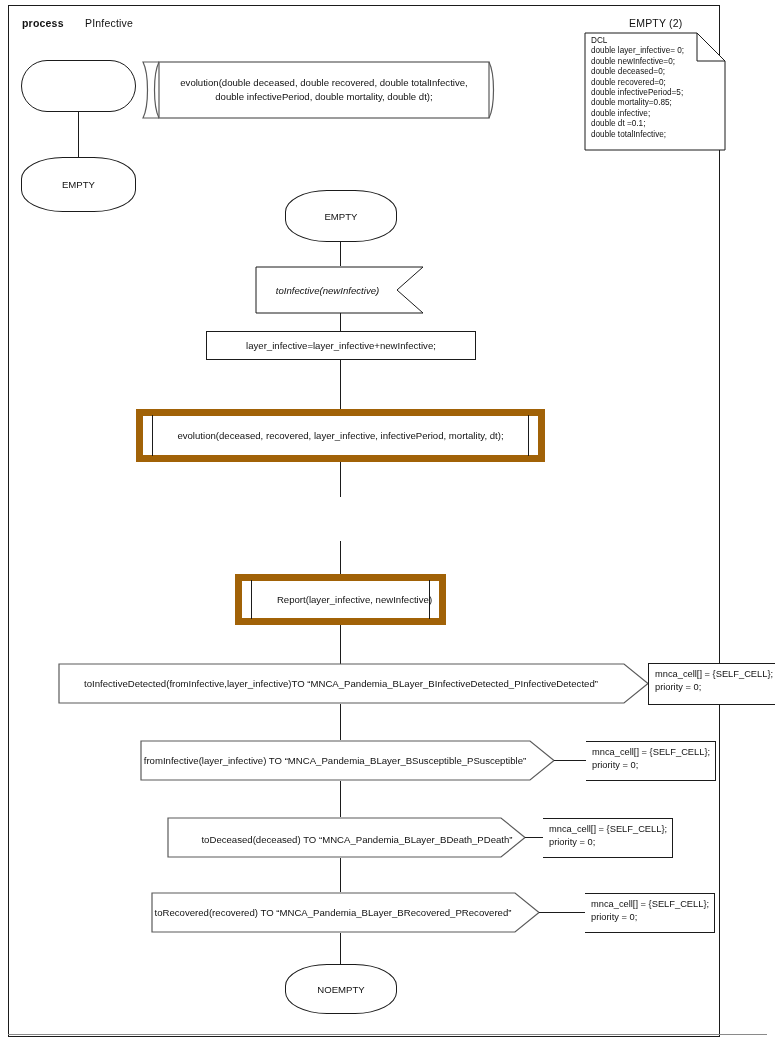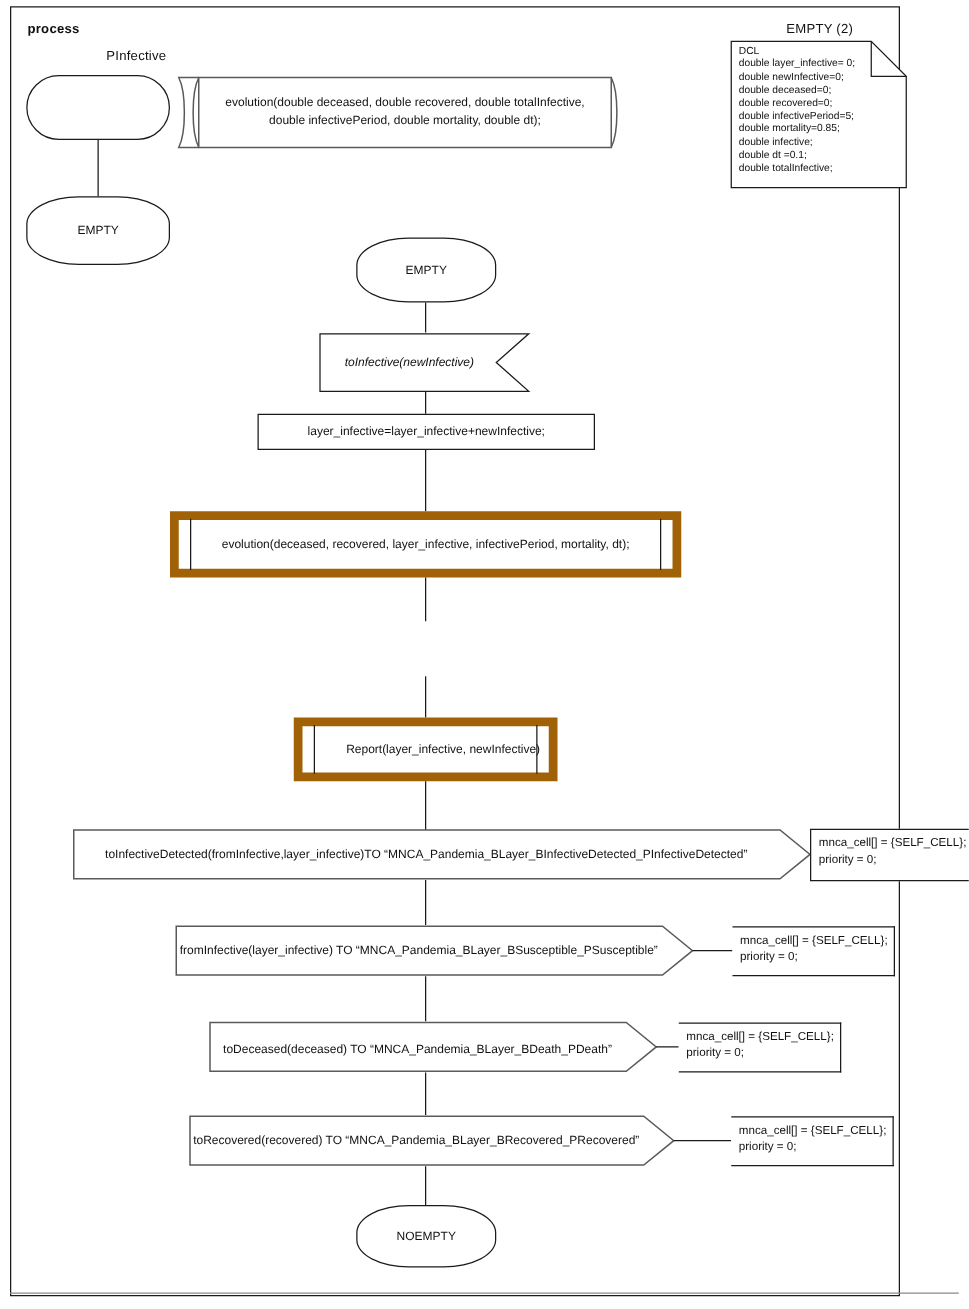--- a/index.html
+++ b/index.html
@@ -16,21 +16,21 @@
     border:1.2px solid #1b1b1b;background:transparent;
   }
   .page-frame-bottom{
     position:absolute;left:8px;top:1034px;width:759px;height:1px;
     background:#8a8a8a;
   }
 
   
   .hdr{position:absolute;font-size:10.5px;letter-spacing:.2px;}
   .hdr-process{left:22px;top:17px;font-weight:bold;}
-  .hdr-name{left:85px;top:17px;margin-top:22px;}
+  .hdr-name{left:85px;top:17px;}
   .hdr-empty2{left:629px;top:17px;}
 
   
   .sh{position:absolute;box-sizing:border-box;
       display:flex;align-items:center;justify-content:center;
       text-align:center;font-size:9.6px;line-height:13px;color:#111;}
 
   
   .start-sym{border:1px solid #1b1b1b;border-radius:26px;background:#fff;}
 
@@ -194,21 +194,21 @@
   <div class="note-sym" style="left:586px;top:741px;width:130px;height:40px;">
     <div>mnca_cell[] = {SELF_CELL};</div>
     <div>priority = 0;</div>
   </div>
   <div class="ln ln-v" style="left:340px;top:781px;height:36px;"></div>
 
   <div class="svgshape" style="left:167px;top:817px;width:360px;height:42px;">
     <svg class="shape-svg" width="364" height="46" viewBox="0 0 364 46">
       <path d="M1,1 L334,1 L358,20.5 L334,40 L1,40 Z" fill="#ffffff" stroke="#5a5a5a" stroke-width="1.2"></path>
     </svg>
-    <div class="lbl" style="left:0px;top:0px;width:334px;height:45px;justify-content:center;">toDeceased(deceased) TO “MNCA_Pandemia_BLayer_BDeath_PDeath”</div>
+    <div class="lbl" style="left:0px;top:0px;width:334px;height:45px;justify-content:center;padding-left:23px;">toDeceased(deceased) TO “MNCA_Pandemia_BLayer_BDeath_PDeath”</div>
   </div>
   <div class="ln ln-h" style="left:525px;top:837px;width:18px;"></div>
   <div class="note-sym" style="left:543px;top:818px;width:130px;height:40px;">
     <div>mnca_cell[] = {SELF_CELL};</div>
     <div>priority = 0;</div>
   </div>
   <div class="ln ln-v" style="left:340px;top:858px;height:34px;"></div>
 
   <div class="svgshape" style="left:151px;top:892px;width:390px;height:42px;">
     <svg class="shape-svg" width="394" height="46" viewBox="0 0 394 46">

